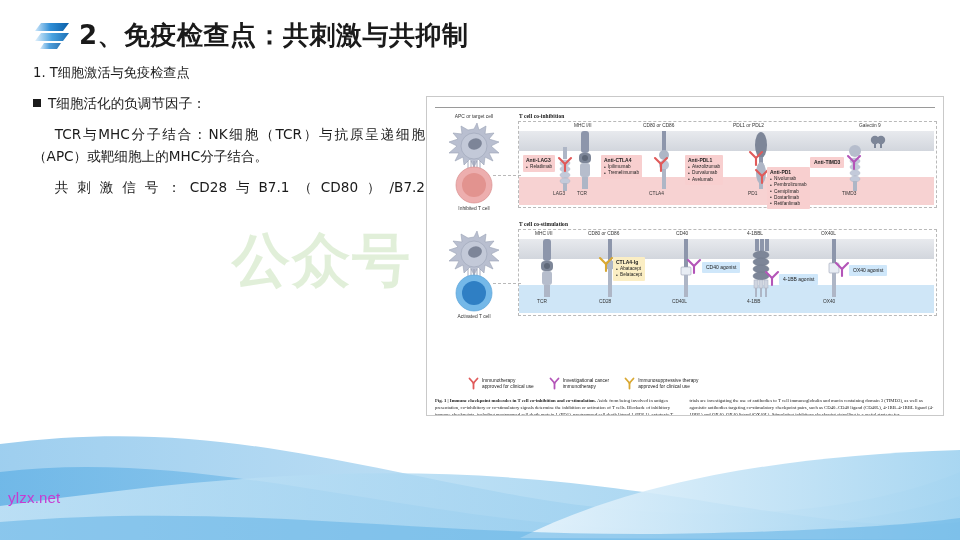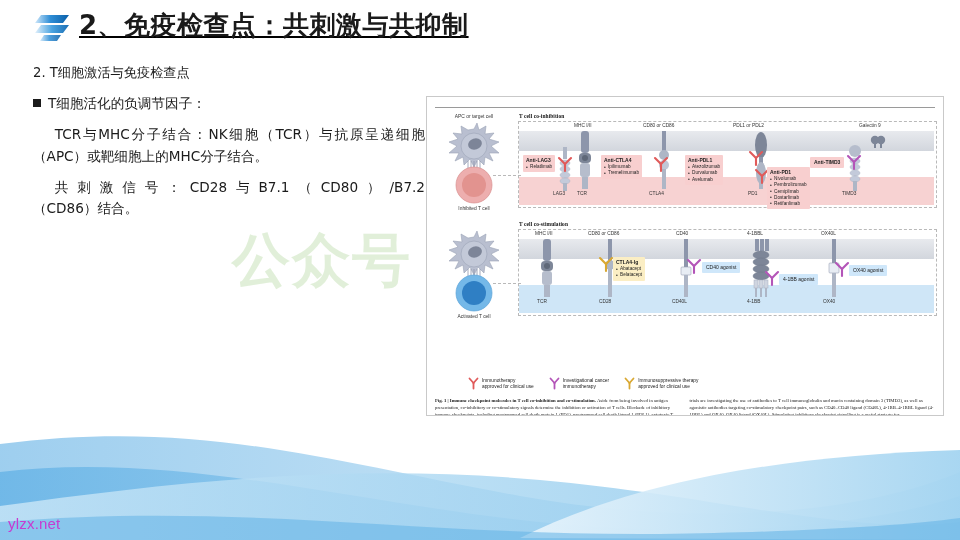--- a/index.html
+++ b/index.html
@@ -16,42 +16,42 @@
   .waves svg{display:block;width:960px;height:130px;}
 
   
   .wm-green{
     position:absolute;left:232px;top:222px;z-index:3;
     font-size:58px;font-weight:700;letter-spacing:2px;
     color:#cfe6c2;opacity:.62;white-space:nowrap;pointer-events:none;
     font-family:"DejaVu Sans",sans-serif;
   }
   .wm-site{
-    position:absolute;left:8px;top:515px;z-index:9;
+    position:absolute;left:8px;top:489px;z-index:9;
     font-size:15px;color:#c63bd0;font-weight:400;letter-spacing:.2px;
     font-family:"Liberation Sans",sans-serif;
   }
 
   
-  .title-row{position:absolute;left:35px;top:12px;display:flex;z-index:5;text-decoration:underline;}
+  .title-row{position:absolute;left:35px;top:20px;display:flex;align-items:center;z-index:5;}
   .logo{width:34px;height:30px;margin-right:10px;flex:none;}
   .title-text{
     font-size:26px;font-weight:700;color:#1a1a1a;letter-spacing:.5px;
     white-space:nowrap;line-height:1;
     font-family:"DejaVu Sans",sans-serif;
   }
 
   
   .body-col{position:absolute;left:33px;top:62px;width:392px;z-index:5;}
   .p{
     color:#1b1b1b;font-size:13.6px;line-height:1.62;margin:0 0 9px 0;
     font-family:"DejaVu Sans",sans-serif;
     text-align:justify;
   }
-  .p.tight{margin-bottom:8px;}
+  .p.tight{margin-bottom:18px;}
   .p.indent{text-indent:1.6em;}
   .p.just{text-align:justify;text-align-last:justify;}
   .bullet{display:inline-block;width:8px;height:8px;background:#1b1b1b;margin-right:7px;vertical-align:1px;}
   .sect-num{font-size:13.2px;}
 
   
   .figure{
     position:absolute;left:426px;top:96px;width:516px;height:318px;
     background:#ffffff;border:1px solid #c9c9c9;z-index:6;overflow:hidden;
   }
@@ -150,30 +150,29 @@
         </linearGradient>
       </defs>
       <polygon points="6,3 34,3 28,11 0,11" fill="url(#lg1)"></polygon>
       <polygon points="6,13 34,13 28,21 0,21" fill="url(#lg2)"></polygon>
       <polygon points="9,23 26,23 22,29 5,29" fill="url(#lg1)" opacity=".85"></polygon>
     </svg>
     <div class="title-text">2、免疫检查点：共刺激与共抑制</div>
   </div>
 
   <div class="body-col">
-    <p class="p sect-num">2. T细胞激活与免疫检查点</p>
+    <p class="p sect-num">1. T细胞激活与免疫检查点</p>
 
     <p class="p">
       <span class="bullet"></span><span>T细胞活化的负调节因子：</span>
     </p>
 
     <p class="p indent">TCR与MHC分子结合：NK细胞（TCR）与抗原呈递细胞（APC）或靶细胞上的MHC分子结合。</p>
 
     <p class="p just indent tight">共刺激信号：CD28与B7.1（CD80）/B7.2</p>
-    <p class="p" style="margin-top:-9px;">（CD86）结合。</p>
 
 
 
   </div>
 
   <div class="figure">
     <div class="fig-inner">
 
       <div class="rule" style="left:8px;top:10px;width:500px;"></div>
 

